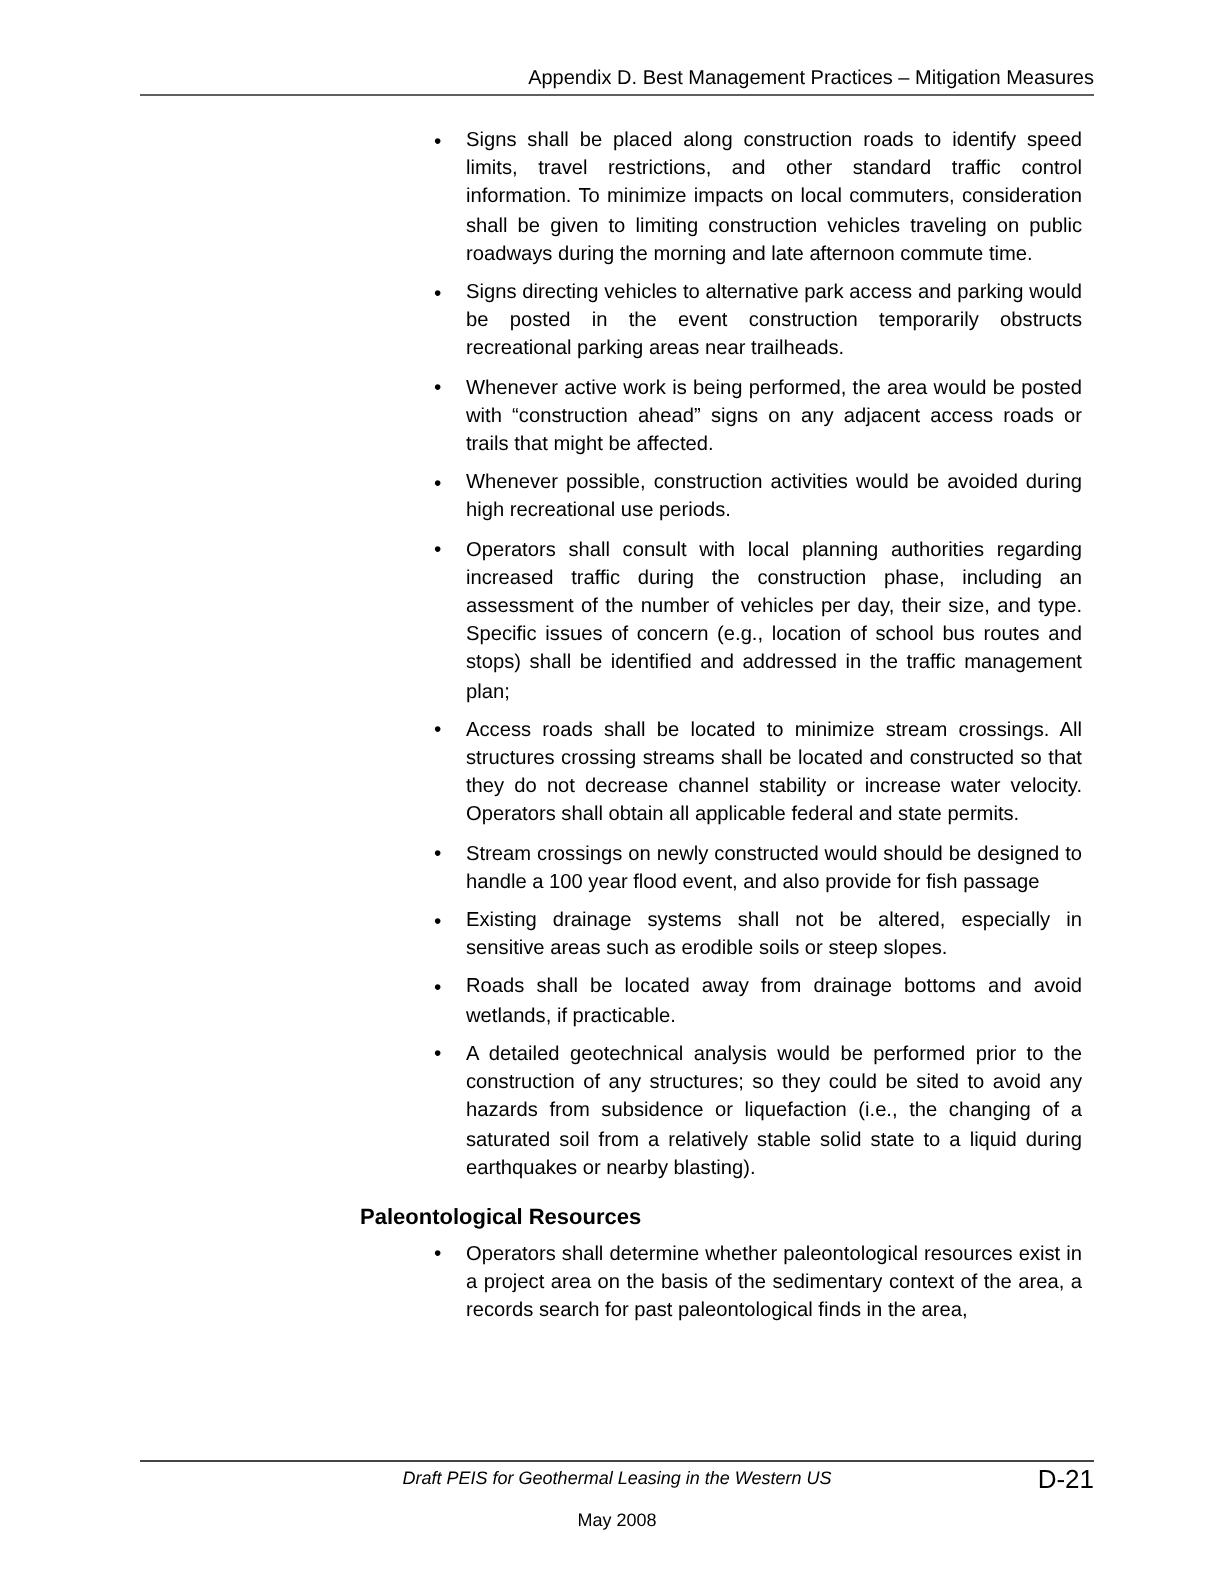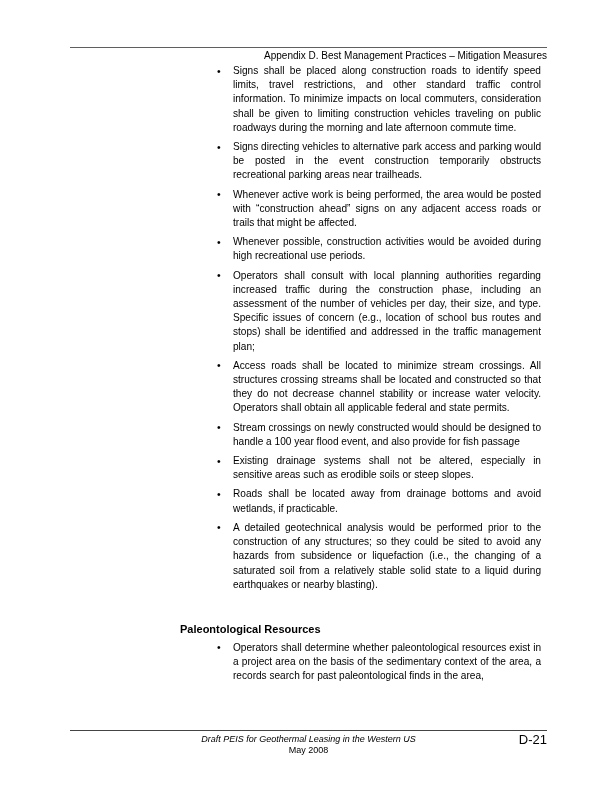--- a/index.html
+++ b/index.html
@@ -7,21 +7,21 @@
     position: relative;
     width: 612px;
     height: 792px;
     background: #ffffff;
     font-family: "Liberation Sans", sans-serif;
     color: #000000;
     overflow: hidden;
   }
   .running-header {
     position: absolute;
-    top: 50px;
+    top: 34px;
     left: 70px;
     width: 477px;
     text-align: right;
     font-size: 10px;
     line-height: 12px;
     white-space: nowrap;
   }
   .header-rule {
     position: absolute;
     top: 47px;
@@ -54,41 +54,41 @@
     top: -0.5px;
     font-size: 10.5px;
   }
   .section-heading {
     font-weight: bold;
     font-size: 11px;
     line-height: 15px;
     margin: 11px 0 4px 0;
   }
   .section-heading.spaced {
-    margin-top: 30px;
+    margin-top: 10px;
   }
   .footer-rule {
     position: absolute;
     top: 730px;
     left: 70px;
     width: 477px;
     height: 0;
     border-top: 1px solid #444444;
   }
   .footer-center {
     position: absolute;
     top: 734px;
     left: 70px;
     width: 477px;
     text-align: center;
     font-size: 9px;
     line-height: 11px;
   }
   .footer-title { font-style: italic; }
-  .footer-date { margin-top: 0; }
+  .footer-date { margin-top: 10px; }
   .footer-page {
     position: absolute;
     top: 734px;
     right: 65px;
     font-size: 13px;
     line-height: 11px;
   }
 </style>
 </head>
 <body>

